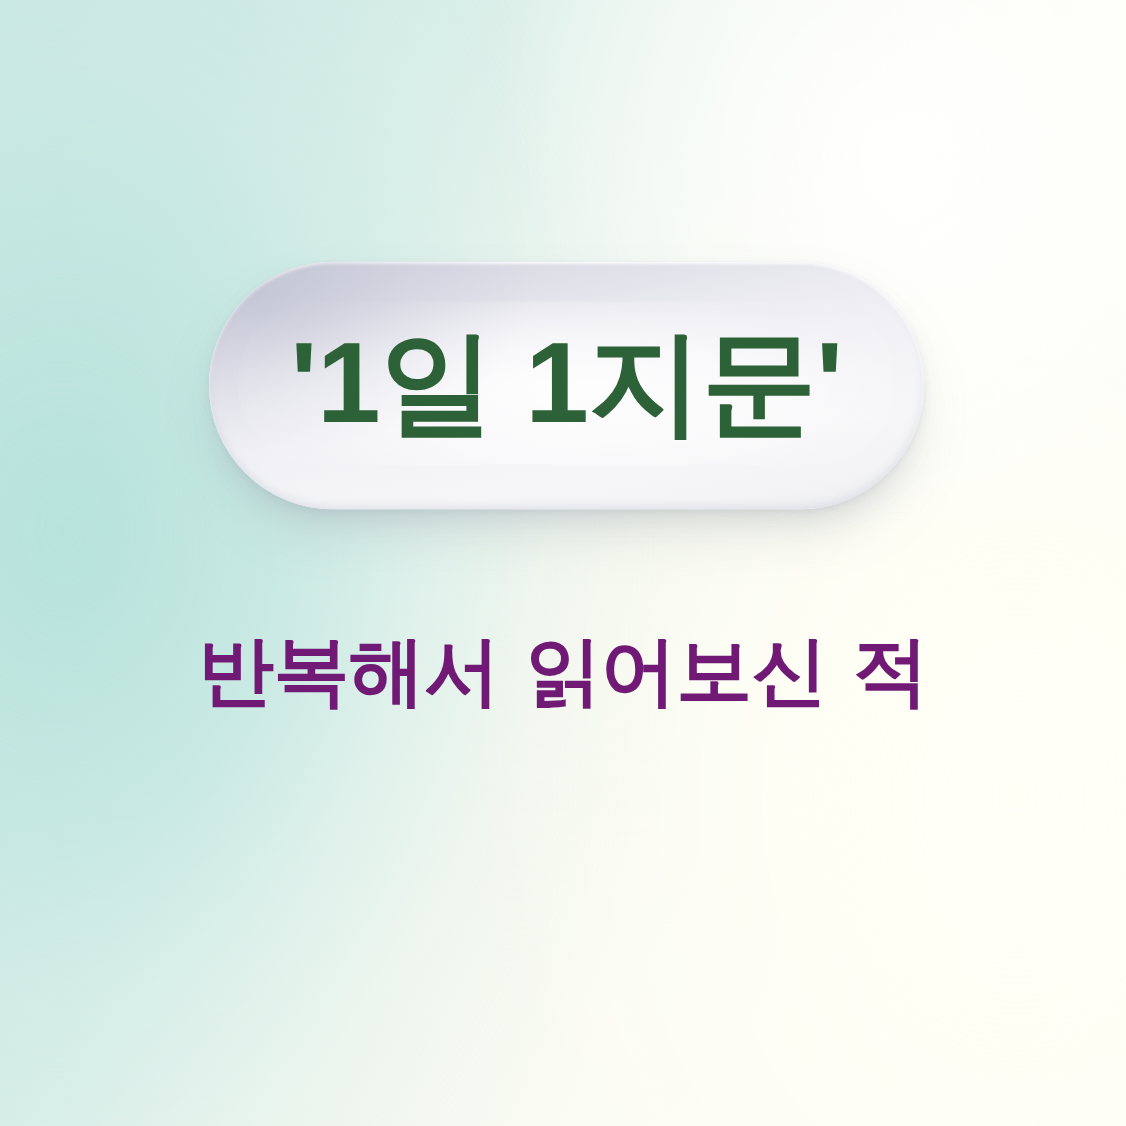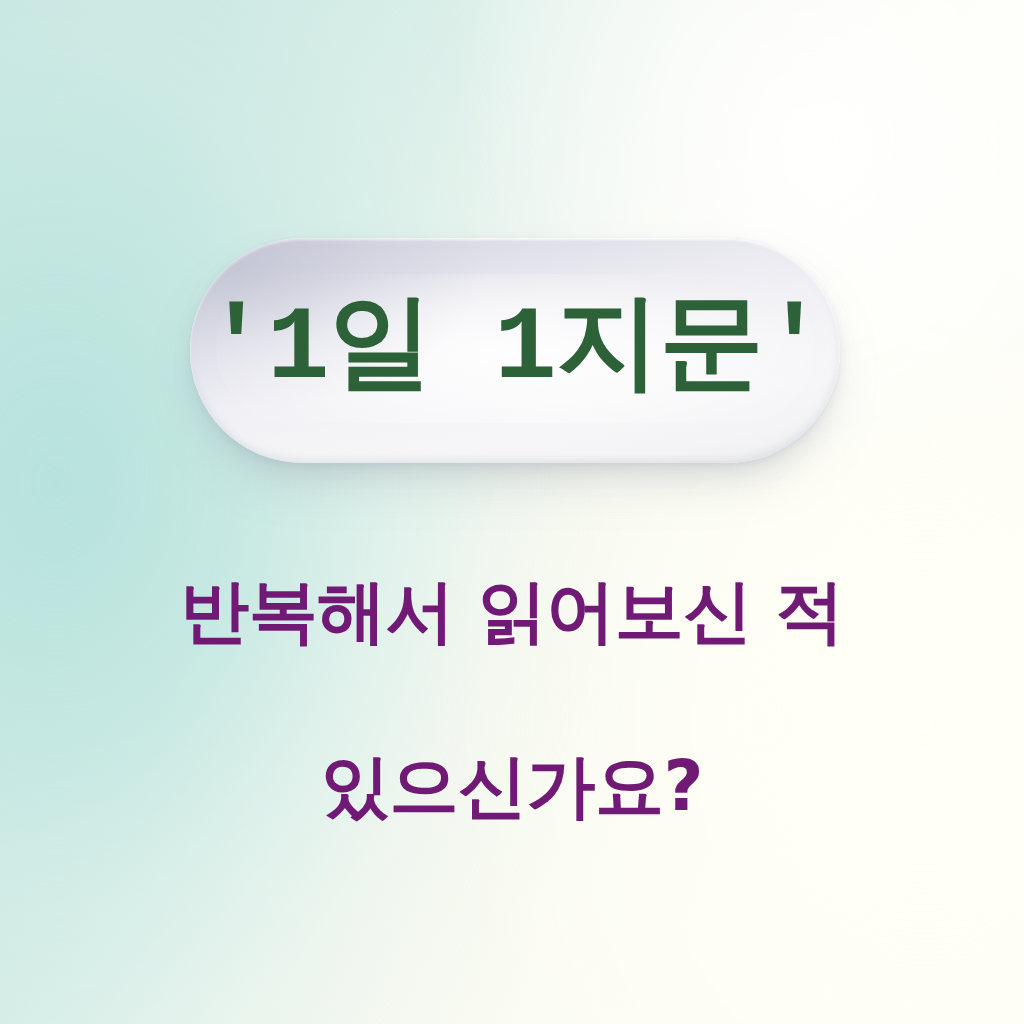--- a/index.html
+++ b/index.html
@@ -163,21 +163,21 @@
       radial-gradient(ellipse 58% 92% at 6% 14%,
         rgba(176, 178, 198, 0.42) 0%,
         rgba(190, 192, 210, 0.20) 38%,
         rgba(255, 255, 255, 0) 68%);
     pointer-events: none;
   }
 
   .badge-text {
     position: relative;
     z-index: 2;
-    font-family: Liberation Mono, monospace;
+    font-family: Liberation Sans, sans-serif;
     font-size: 104px;
     font-weight: 700;
     line-height: 1;
     letter-spacing: -0.5px;
     color: #2d6137;
     white-space: nowrap;
     transform: translateY(-2px);
   }
 
   
@@ -218,16 +218,15 @@
   <div class="content">
 
     <div class="badge-wrap">
       <div class="badge">
         <span class="badge-text">'1일 1지문'</span>
       </div>
     </div>
 
     <div class="headline headline-1">반복해서 읽어보신 적</div>
 
-    <div class="headline headline-2">있으신가요?</div>
 
   </div>
 </div>
 
 </body></html>

